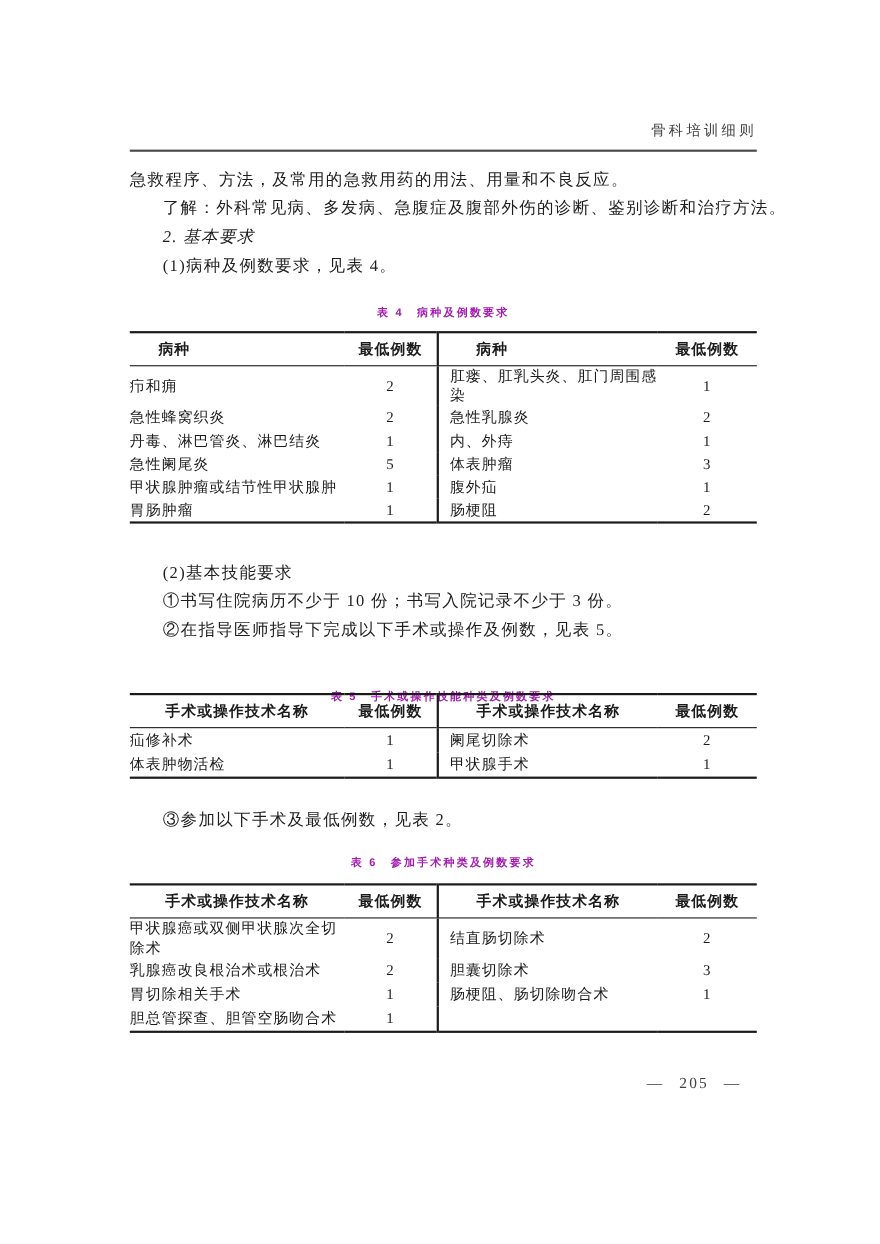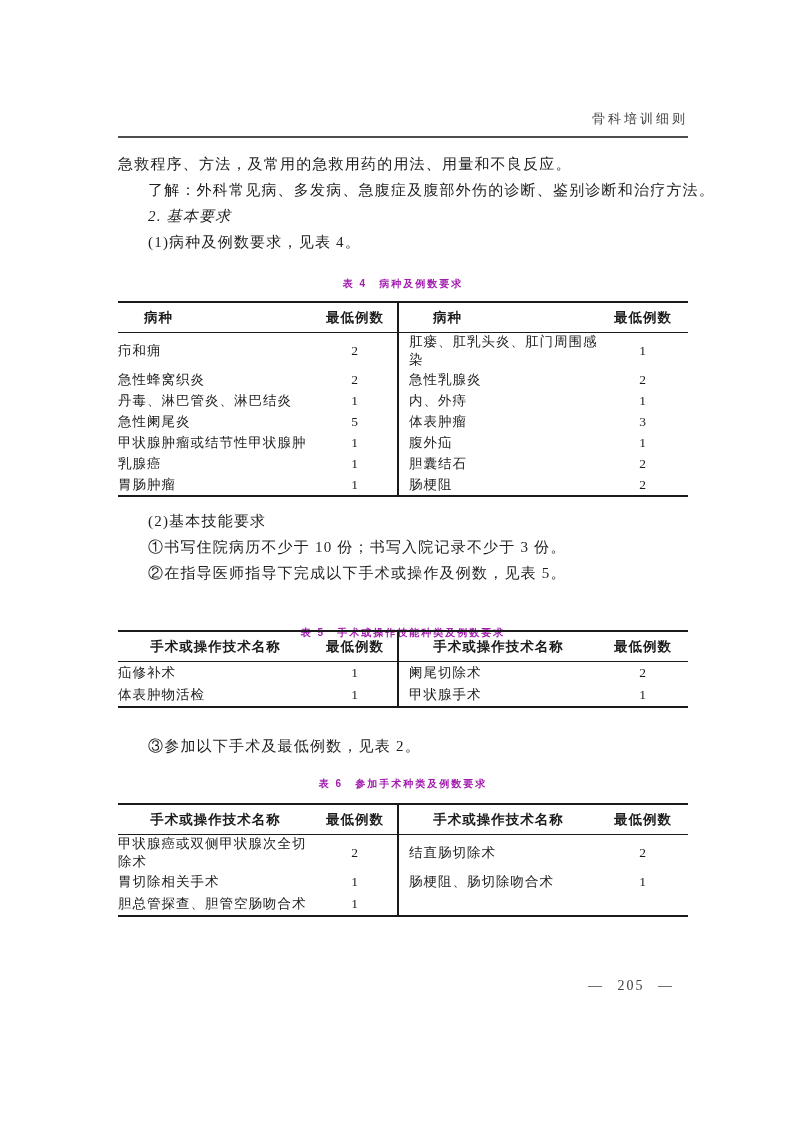--- a/index.html
+++ b/index.html
@@ -144,26 +144,20 @@
           <td class="c-name c-r">体表肿瘤</td>
           <td class="c-num">3</td>
         </tr>
         <tr>
           <td class="c-name c-l">甲状腺肿瘤或结节性甲状腺肿</td>
           <td class="c-num">1</td>
           <td class="c-name c-r">腹外疝</td>
           <td class="c-num">1</td>
         </tr>
         <tr>
-          <td class="c-name c-l">乳腺癌</td>
-          <td class="c-num">1</td>
-          <td class="c-name c-r">胆囊结石</td>
-          <td class="c-num">2</td>
-        </tr>
-        <tr>
           <td class="c-name c-l">胃肠肿瘤</td>
           <td class="c-num">1</td>
           <td class="c-name c-r">肠梗阻</td>
           <td class="c-num">2</td>
         </tr>
       </tbody>
     </table>
 
   <div class="blk para ind" style="top:508px">(2)基本技能要求</div>
   <div class="blk para ind" style="top:534px">①书写住院病历不少于 10 份；书写入院记录不少于 3 份。</div>
@@ -220,20 +214,26 @@
         </tr>
       </thead>
       <tbody>
         <tr>
           <td class="c-name c-l">甲状腺癌或双侧甲状腺次全切除术</td>
           <td class="c-num">2</td>
           <td class="c-name c-r">结直肠切除术</td>
           <td class="c-num">2</td>
         </tr>
         <tr>
+          <td class="c-name c-l">乳腺癌改良根治术或根治术</td>
+          <td class="c-num">2</td>
+          <td class="c-name c-r">胆囊切除术</td>
+          <td class="c-num">3</td>
+        </tr>
+        <tr>
           <td class="c-name c-l">胃切除相关手术</td>
           <td class="c-num">1</td>
           <td class="c-name c-r">肠梗阻、肠切除吻合术</td>
           <td class="c-num">1</td>
         </tr>
         <tr>
           <td class="c-name c-l">胆总管探查、胆管空肠吻合术</td>
           <td class="c-num">1</td>
           <td class="c-name c-r"></td>
           <td class="c-num"></td>

